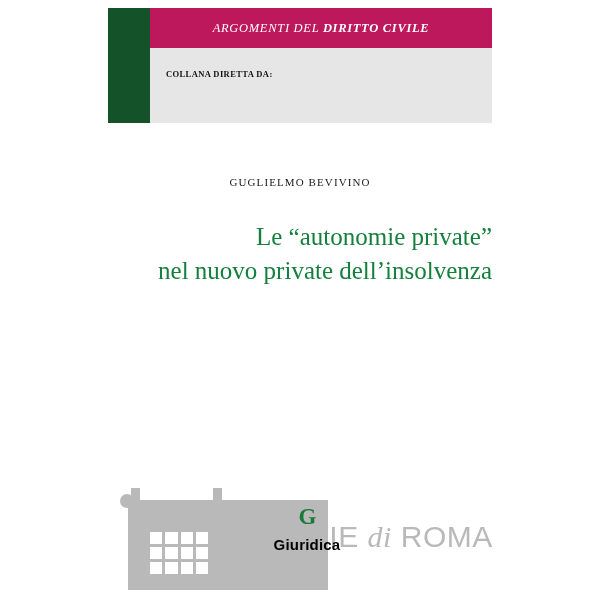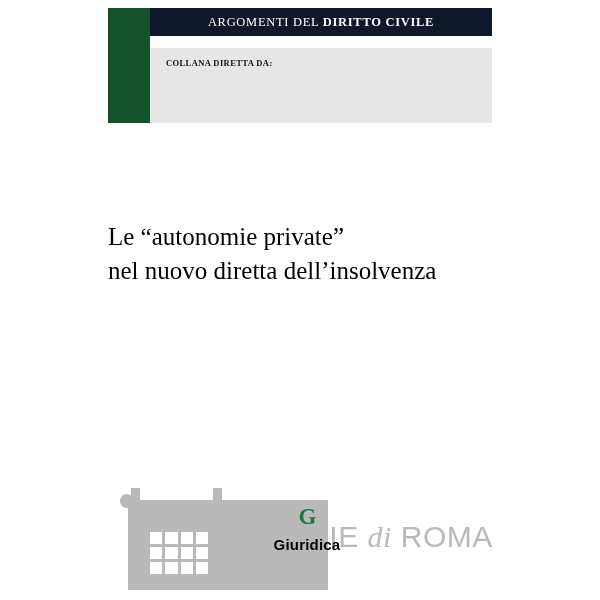--- a/index.html
+++ b/index.html
@@ -35,25 +35,26 @@
     height: 115px;
     background: #14522a;
   }
 
   
   .series-banner {
     position: absolute;
     left: 42px;
     top: 0;
     width: 342px;
-    height: 28px;
-    background: #0f172a;
+    height: 40px;
+    background: #be185d;
     display: flex;
     align-items: center;
     justify-content: center;
+    font-style: italic;
   }
   .series-banner .series-text {
     color: #ffffff;
     font-family: "Liberation Serif", serif;
     font-size: 12.5px;
     letter-spacing: 0.7px;
     font-variant: small-caps;
     text-transform: uppercase;
     white-space: nowrap;
   }
@@ -62,21 +63,21 @@
   }
 
   
   .editors-block {
     position: absolute;
     left: 42px;
     top: 40px;
     width: 342px;
     height: 75px;
     background: #e6e6e6;
-    padding: 10px 14px 0 16px;
+    padding: 21px 14px 0 16px;
     box-sizing: border-box;
   }
   .editors-title {
     font-family: "Liberation Serif", serif;
     font-size: 8.5px;
     font-weight: bold;
     letter-spacing: 0.4px;
     text-transform: uppercase;
     color: #111;
     margin-bottom: 3px;
@@ -103,25 +104,25 @@
     text-transform: uppercase;
     color: #1a1a1a;
   }
 
   
   .title {
     position: absolute;
     left: 0;
     top: 212px;
     width: 384px;
-    text-align: left;
+    text-align: right;
     font-family: "Liberation Serif", serif;
     font-size: 25px;
     line-height: 1.36;
-    color: #000000;
+    color: #15803d;
     font-weight: normal;
   }
 
   
   .watermark {
     position: absolute;
     left: 0;
     top: 470px;
     width: 512px;
     height: 120px;
@@ -214,24 +215,25 @@
     <div class="series-banner">
       <div class="series-text">
         <span>Argomenti del </span><b>Diritto Civile</b>
       </div>
     </div>
 
     <div class="editors-block">
       <div class="editors-title">Collana diretta da:</div>
     </div>
 
+    <div class="author">Guglielmo Bevivino</div>
 
     <div class="title">
       <div>Le “autonomie private”</div>
-      <div>nel nuovo diretta dell’insolvenza</div>
+      <div>nel nuovo private dell’insolvenza</div>
     </div>
 
   </div>
 
   <div class="watermark">
     <div class="wm-grey-block"></div>
     <div class="wm-knob"></div>
     <div class="wm-bar left"></div>
     <div class="wm-bar right"></div>
     <div class="wm-crossbar"></div>

